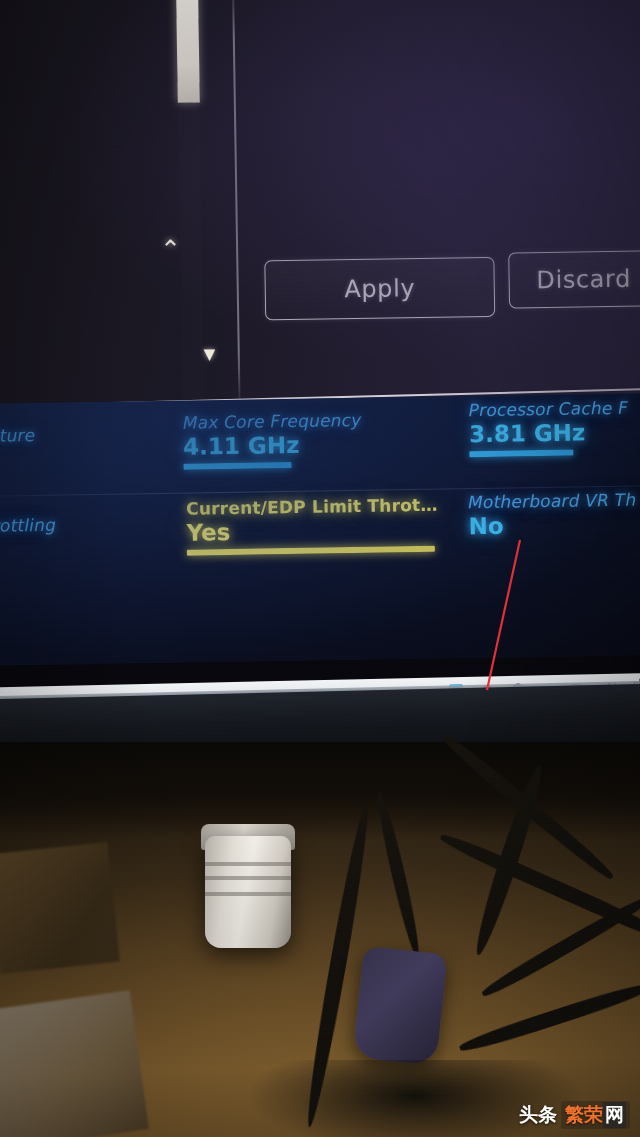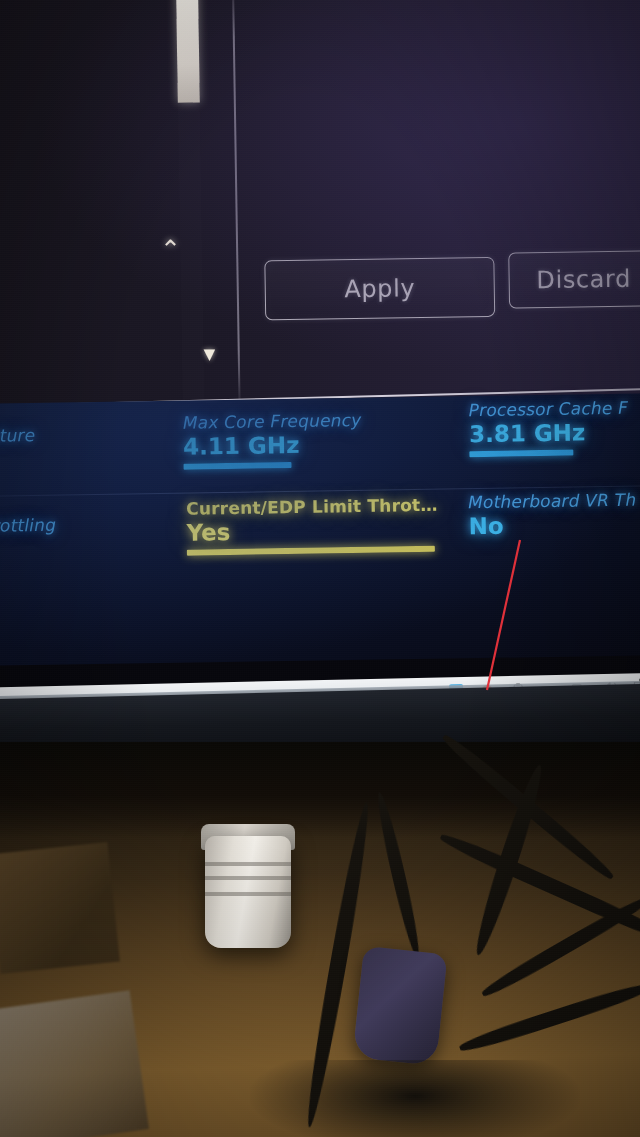--- a/index.html
+++ b/index.html
@@ -350,13 +350,20 @@
   <div class="bag"></div>
   <div class="darkblob"></div>
 
   <svg class="red-line">
     <line id="ann-line" x1="520" y1="540" x2="487" y2="690" stroke="#e8323c" stroke-width="2.2"></line>
   </svg>
 
   <div class="vignette"></div>
   <div class="noise"></div>
 
+  <div class="watermark">
+    <span class="wm-a">头条</span>
+    <span class="wm-badge">
+      <span class="wm-orange">繁荣</span>
+        <span class="wm-white">网</span>
+    </span>
+  </div>
 </div>
 
 </body></html>

